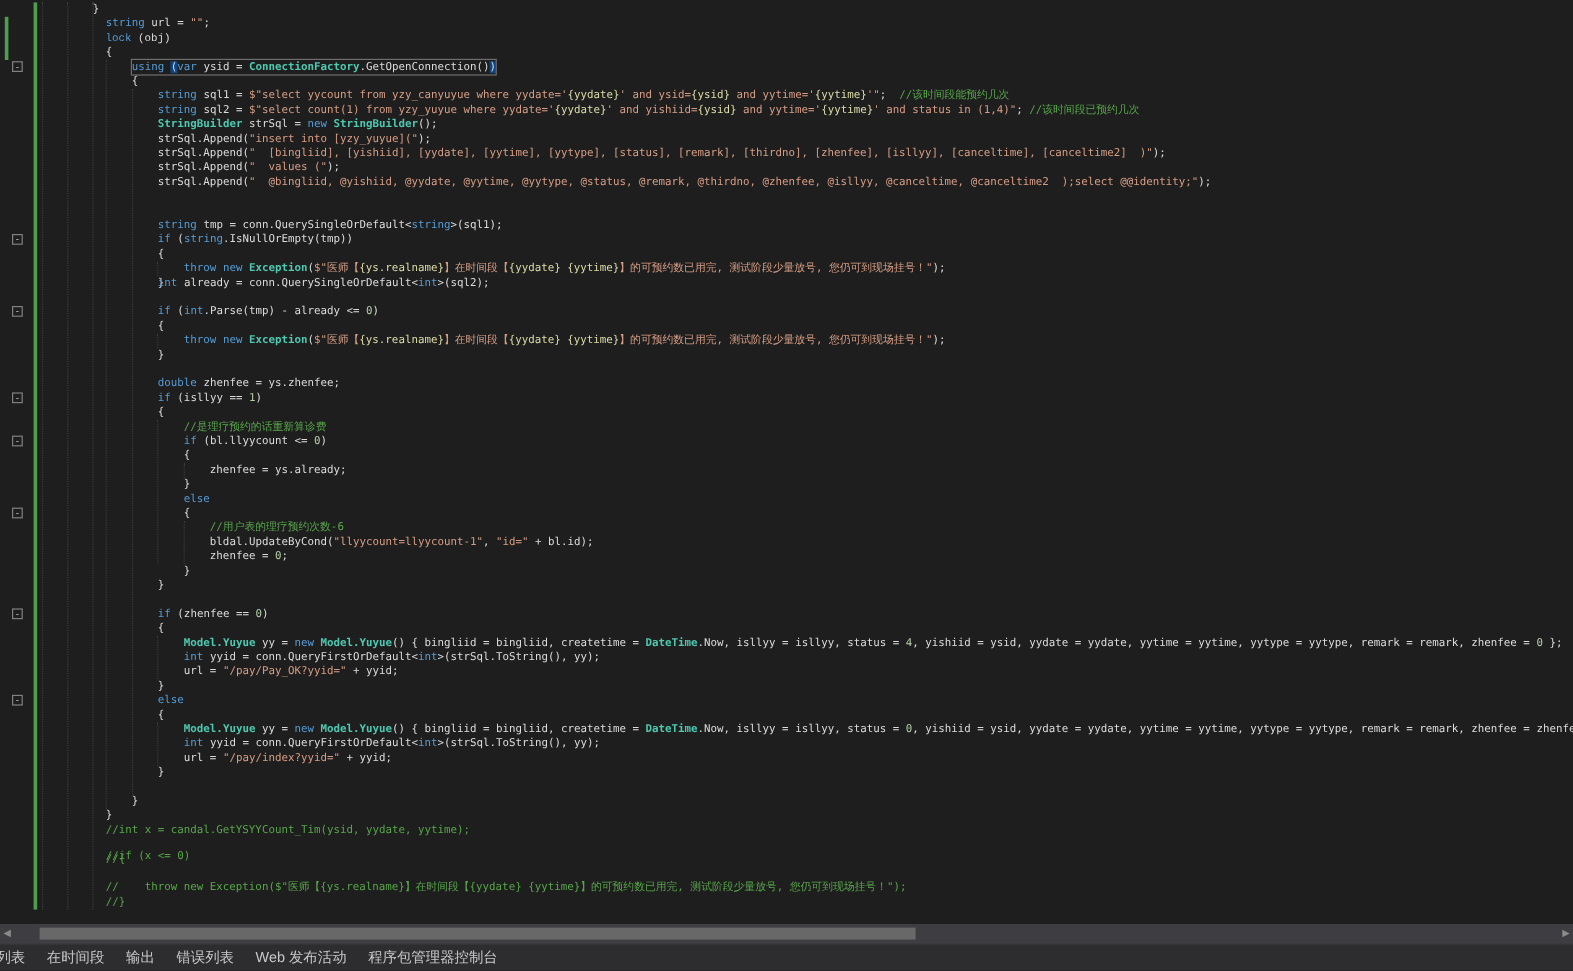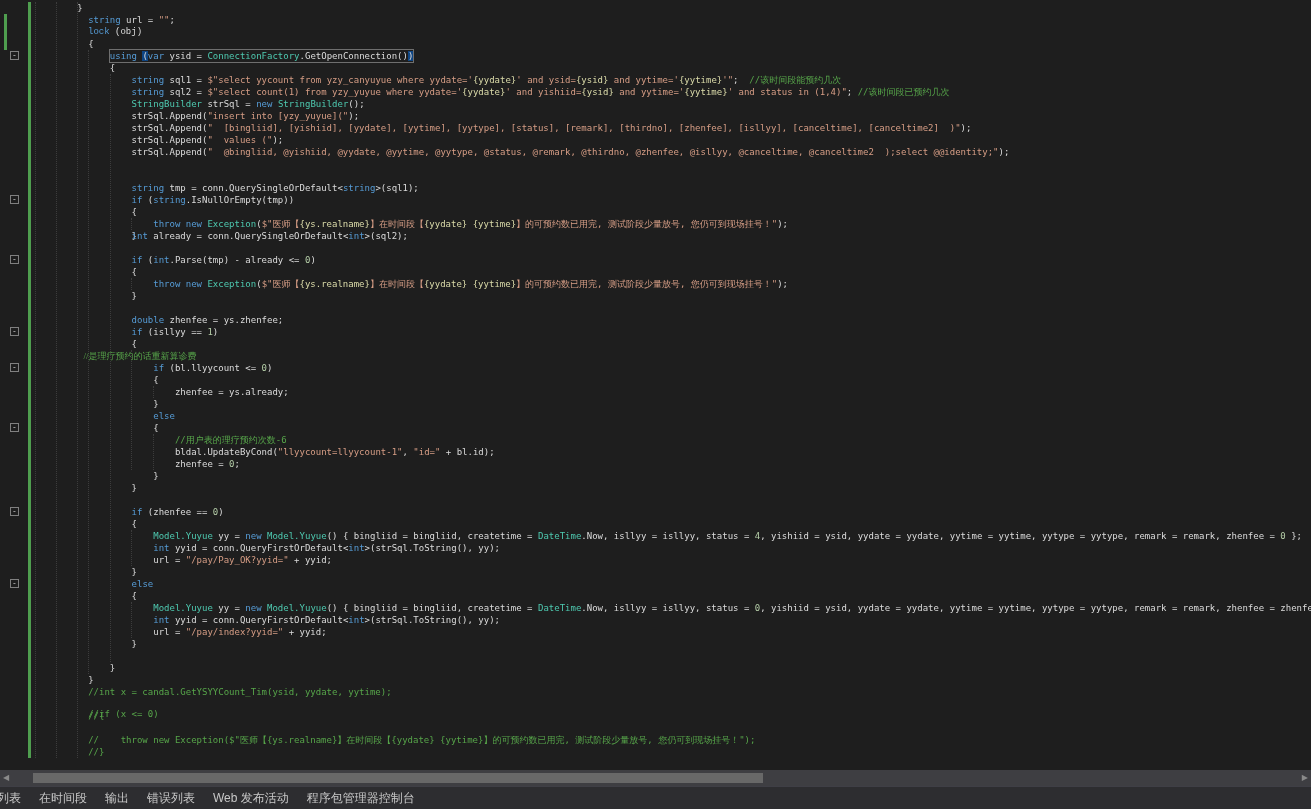--- a/index.html
+++ b/index.html
@@ -11,21 +11,21 @@
   
   #editor{position:absolute;left:0;top:0;width:1311px;height:770px;overflow:hidden;}
   .line{
     position:absolute;left:34px;height:12px;line-height:12px;
     font-size:9px;white-space:pre;color:var(--plain);
   }
   .codewrap{display:inline-block;height:12px;line-height:12px;}
   .codewrap.cur{outline:1px solid var(--clb);}
   .sg-p{color:var(--plain);}
   .sg-k{color:var(--kw);}
-  .sg-t{color:var(--ty);}
+  .sg-t{color:var(--ty);font-weight:bold;}
   .sg-s{color:var(--st);}
   .sg-x{color:var(--ix);}
   .sg-c{color:var(--cm);}
   .sg-n{color:var(--nm);}
   .sg-b{color:var(--plain);background:var(--bm);}
   .guide{position:absolute;width:0;border-left:1px dotted #3c3c3c;}
   .fold{
     position:absolute;left:10px;width:9px;height:9px;box-sizing:border-box;
     border:1px solid #808080;background:#1e1e1e;color:#c0c0c0;
     font-size:8px;line-height:7px;text-align:center;
@@ -104,21 +104,21 @@
       <div class="line" style="top: 230px;"><span>                  </span><span class="codewrap"><span class="sg-p">}</span></span></div>
       <div class="line" style="top: 230px;"><span>                  </span><span class="codewrap"><span class="sg-k">int</span><span class="sg-p"> already = conn.QuerySingleOrDefault&lt;</span><span class="sg-k">int</span><span class="sg-p">&gt;(sql2);</span></span></div>
       <div class="line" style="top: 254px;"><span>                  </span><span class="codewrap"><span class="sg-k">if</span><span class="sg-p"> (</span><span class="sg-k">int</span><span class="sg-p">.Parse(tmp) - already &lt;= </span><span class="sg-n">0</span><span class="sg-p">)</span></span></div>
       <div class="line" style="top: 266px;"><span>                  </span><span class="codewrap"><span class="sg-p">{</span></span></div>
       <div class="line" style="top: 278px;"><span>                      </span><span class="codewrap"><span class="sg-k">throw</span><span class="sg-p"> </span><span class="sg-k">new</span><span class="sg-p"> </span><span class="sg-t">Exception</span><span class="sg-p">(</span><span class="sg-s">$"医师【</span><span class="sg-x">{ys.realname}</span><span class="sg-s">】在时间段【</span><span class="sg-x">{yydate}</span><span class="sg-s"> </span><span class="sg-x">{yytime}</span><span class="sg-s">】的可预约数已用完, 测试阶段少量放号, 您仍可到现场挂号！"</span><span class="sg-p">);</span></span></div>
       <div class="line" style="top: 290px;"><span>                  </span><span class="codewrap"><span class="sg-p">}</span></span></div>
       <div class="line" style="top: 302px;"><span></span><span class="codewrap"></span></div>
       <div class="line" style="top: 314px;"><span>                  </span><span class="codewrap"><span class="sg-k">double</span><span class="sg-p"> zhenfee = ys.zhenfee;</span></span></div>
       <div class="line" style="top: 326px;"><span>                  </span><span class="codewrap"><span class="sg-k">if</span><span class="sg-p"> (isllyy == </span><span class="sg-n">1</span><span class="sg-p">)</span></span></div>
       <div class="line" style="top: 338px;"><span>                  </span><span class="codewrap"><span class="sg-p">{</span></span></div>
-      <div class="line" style="top: 350px; font-family: Liberation Serif, serif;"><span>                      </span><span class="codewrap"><span class="sg-c">//是理疗预约的话重新算诊费</span></span></div>
+      <div class="line" style="top: 350px;"><span>                      </span><span class="codewrap"><span class="sg-c">//是理疗预约的话重新算诊费</span></span></div>
       <div class="line" style="top: 362px;"><span>                      </span><span class="codewrap"><span class="sg-k">if</span><span class="sg-p"> (bl.llyycount &lt;= </span><span class="sg-n">0</span><span class="sg-p">)</span></span></div>
       <div class="line" style="top: 374px;"><span>                      </span><span class="codewrap"><span class="sg-p">{</span></span></div>
       <div class="line" style="top: 386px;"><span>                          </span><span class="codewrap"><span class="sg-p">zhenfee = ys.already;</span></span></div>
       <div class="line" style="top: 398px;"><span>                      </span><span class="codewrap"><span class="sg-p">}</span></span></div>
       <div class="line" style="top: 410px;"><span>                      </span><span class="codewrap"><span class="sg-k">else</span></span></div>
       <div class="line" style="top: 422px;"><span>                      </span><span class="codewrap"><span class="sg-p">{</span></span></div>
       <div class="line" style="top: 434px;"><span>                          </span><span class="codewrap"><span class="sg-c">//用户表的理疗预约次数-6</span></span></div>
       <div class="line" style="top: 446px;"><span>                          </span><span class="codewrap"><span class="sg-p">bldal.UpdateByCond(</span><span class="sg-s">"llyycount=llyycount-1"</span><span class="sg-p">, </span><span class="sg-s">"id="</span><span class="sg-p"> + bl.id);</span></span></div>
       <div class="line" style="top: 458px;"><span>                          </span><span class="codewrap"><span class="sg-p">zhenfee = </span><span class="sg-n">0</span><span class="sg-p">;</span></span></div>
       <div class="line" style="top: 470px;"><span>                      </span><span class="codewrap"><span class="sg-p">}</span></span></div>

